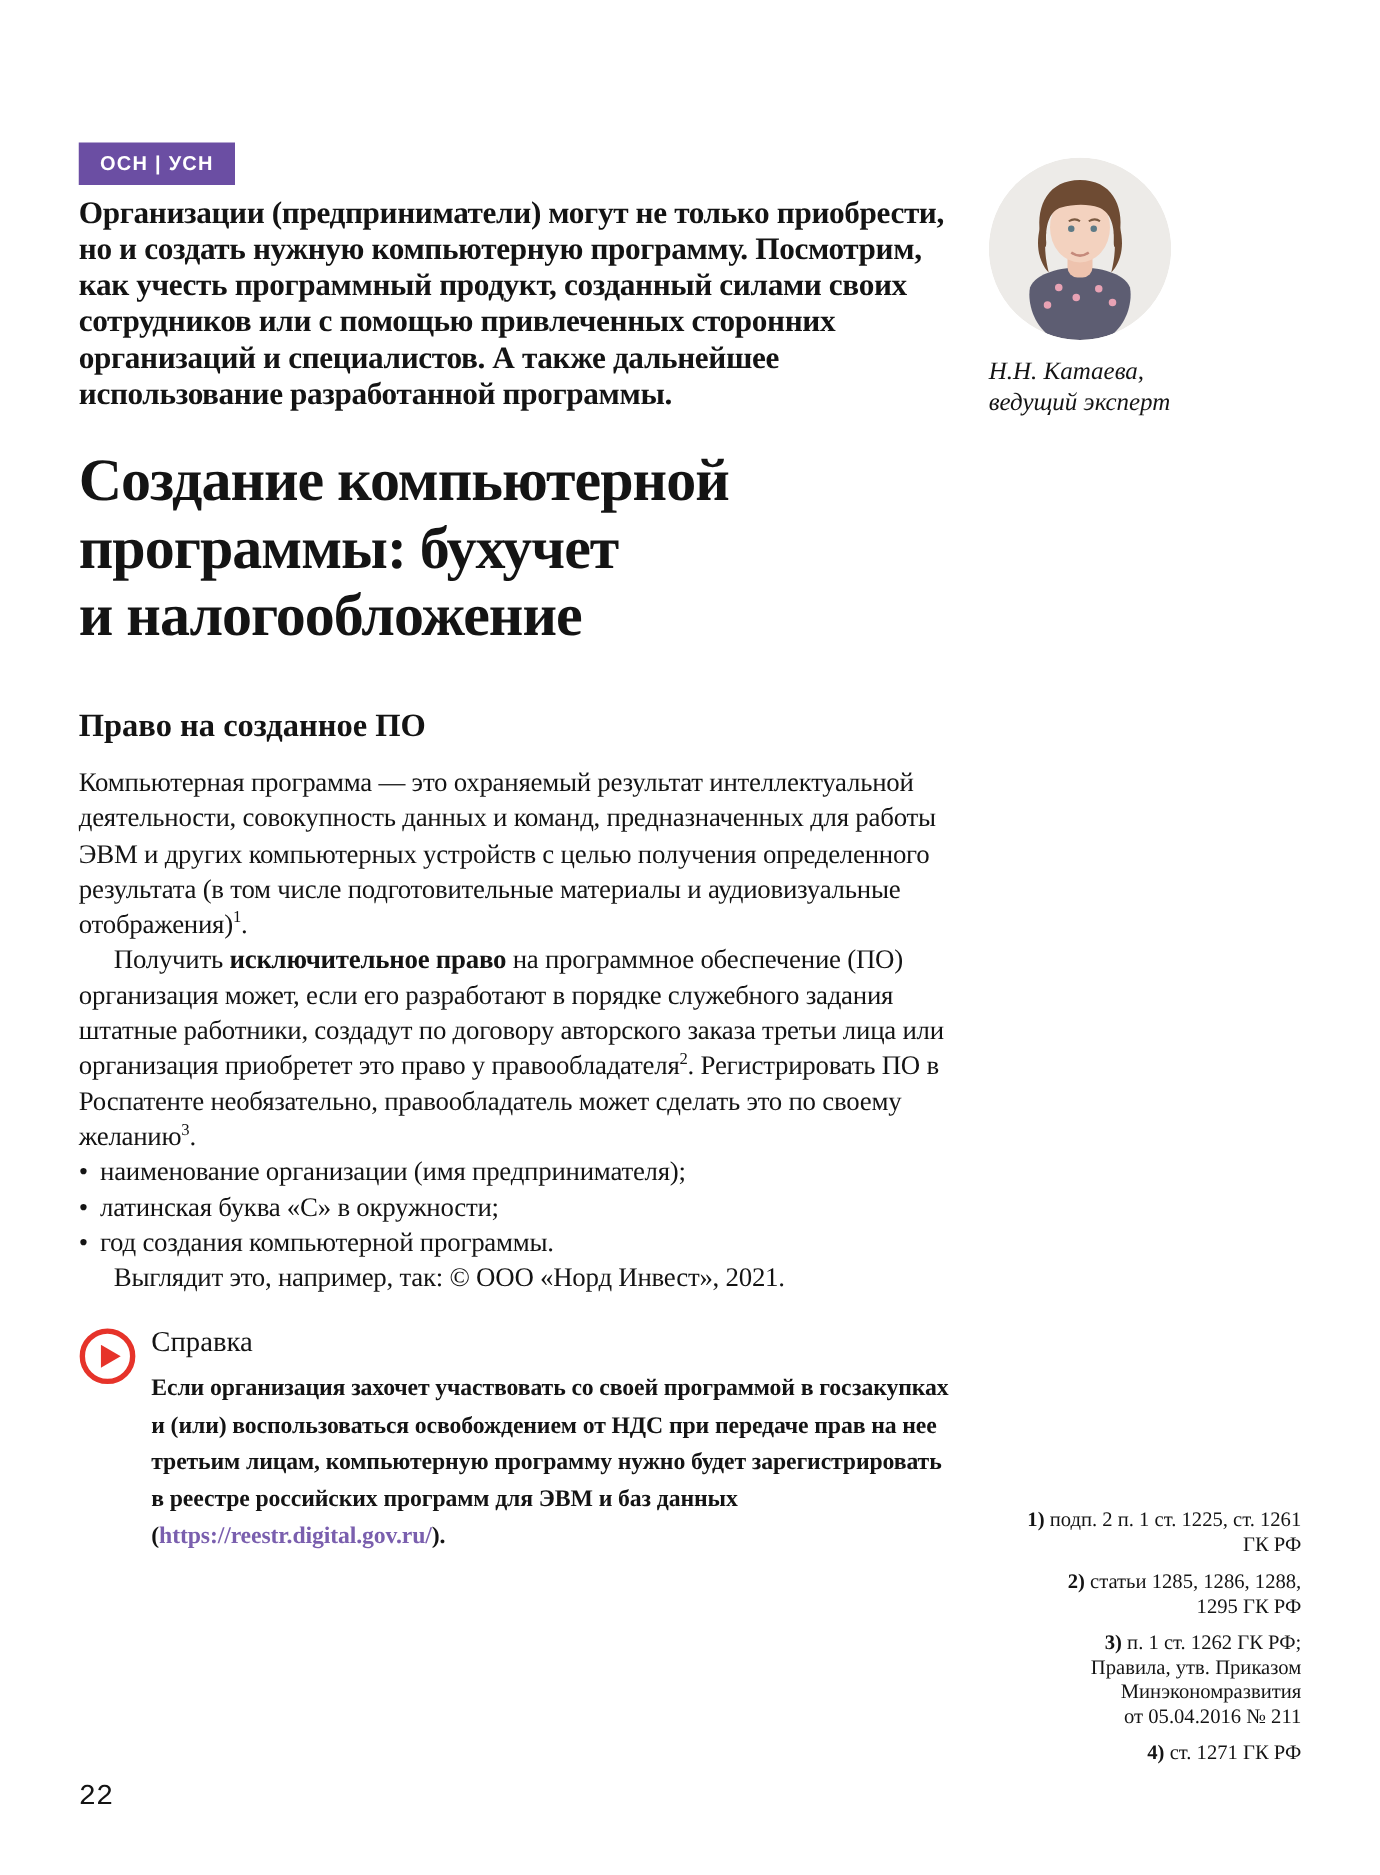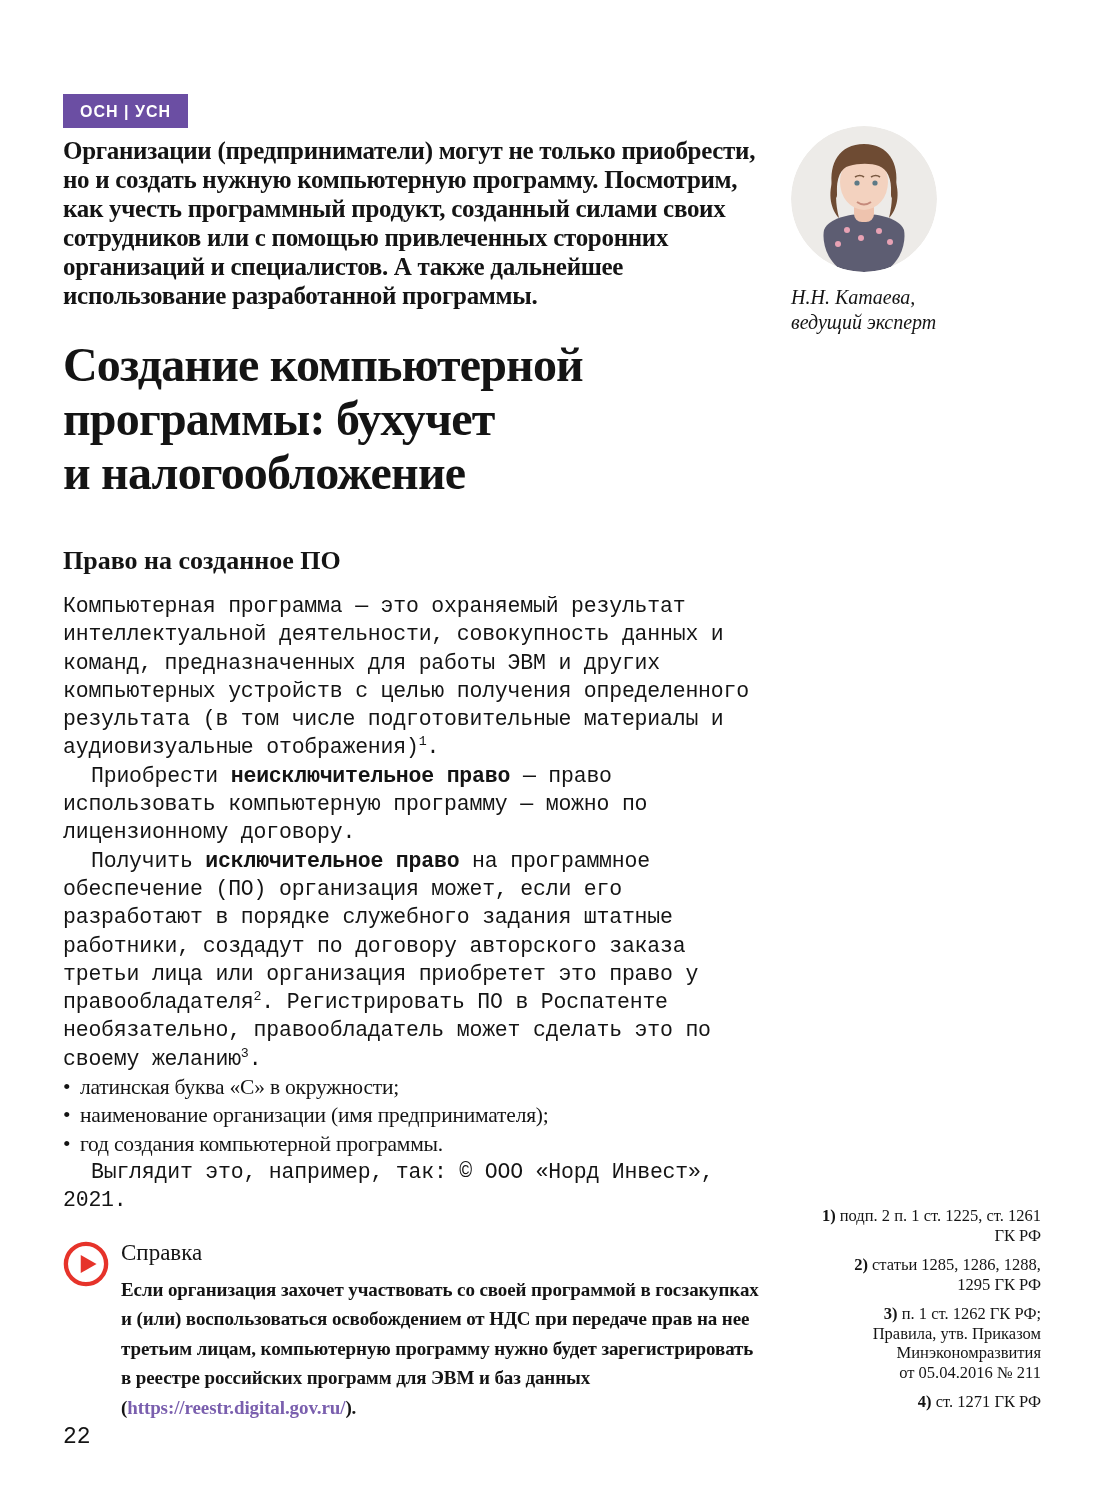--- a/index.html
+++ b/index.html
@@ -14,21 +14,21 @@
     overflow:hidden;
   }
   .main-col { position:absolute; left:63px; top:52px; width:706px; }
 
   .kicker { font-size:24px; line-height:30px; white-space:nowrap; }
   .kicker .brand { font-weight:bold; color:#5d4397; }
   .kicker .sub   { color:#8c7fba; }
 
   .badge {
     display:inline-block;
-    margin-top:42px;
+    margin-top:62px;
     background:#6b4ea3; color:#ffffff;
     font-family:"Liberation Sans", sans-serif;
     font-weight:bold; font-size:16px; line-height:16px;
     letter-spacing:1px;
     padding:10px 17px 8px 17px;
   }
 
   .lead {
     margin-top:8px;
     width:700px;
@@ -43,21 +43,21 @@
     white-space:pre-line;
   }
 
   .section-heading {
     margin-top:46px;
     font-size:26px; line-height:30px;
     font-weight:bold;
   }
 
   .body-copy { margin-top:16px; width:706px; }
-  .body-copy p { font-size:21.5px; line-height:28.3px; letter-spacing:-0.2px;font-family:Liberation Mono, monospace; }
+  .body-copy p { font-size:21.5px; line-height:28.3px; letter-spacing:-0.2px; }
   .body-copy p.indent { text-indent:28px; }
   .sup { font-size:0.62em; vertical-align:super; line-height:0; }
 
   ul.marks { list-style:none; }
   ul.marks li {
     position:relative;
     padding-left:17px;
     font-size:21.5px; line-height:28.3px; letter-spacing:-0.2px;
   }
   ul.marks li::before { content:"•"; position:absolute; left:0; top:0; }
@@ -98,28 +98,27 @@
 
     <h1 class="headline">Создание компьютерной
 программы: бухучет
 и налогообложение</h1>
 
     <h2 class="section-heading">Право на созданное ПО</h2>
 
     <div class="body-copy">
       <p><span>Компьютерная программа — это охраняемый результат интеллектуальной деятельности, совокупность данных и команд, предназначенных для работы ЭВМ и других компьютерных устройств с целью получения определенного результата (в том числе подготовительные материалы и аудиовизуальные отображения)</span><span class="sup">1</span><span>.</span></p>
 
-      <p class="indent"><span>Приобрести </span><b>неисключительное право</b><span> — право использовать компьютерную программу — можно по лицензионному договору.</span></p>
 
       <p class="indent"><span>Получить </span><b>исключительное право</b><span> на программное обеспечение (ПО) организация может, если его разработают в порядке служебного задания штатные работники, создадут по договору авторского заказа третьи лица или организация приобретет это право у правообладателя</span><span class="sup">2</span><span>. Регистрировать ПО в Роспатенте необязательно, правообладатель может сделать это по своему желанию</span><span class="sup">3</span><span>.</span></p>
 
 
       <ul class="marks">
+        <li>наименование организации (имя предпринимателя);</li>
         <li>латинская буква «С» в окружности;</li>
-        <li>наименование организации (имя предпринимателя);</li>
         <li>год создания компьютерной программы.</li>
       </ul>
 
       <p class="indent">Выглядит это, например, так: © ООО «Норд Инвест», 2021.</p>
     </div>
 
     <div class="note">
       <svg class="note-icon" viewBox="0 0 48 48" aria-hidden="true">
         <circle cx="24" cy="24" r="21" fill="none" stroke="#e6332a" stroke-width="4.5"></circle>
         <path d="M18.5 14.5 L35 24 L18.5 33.5 Z" fill="#e6332a"></path>

